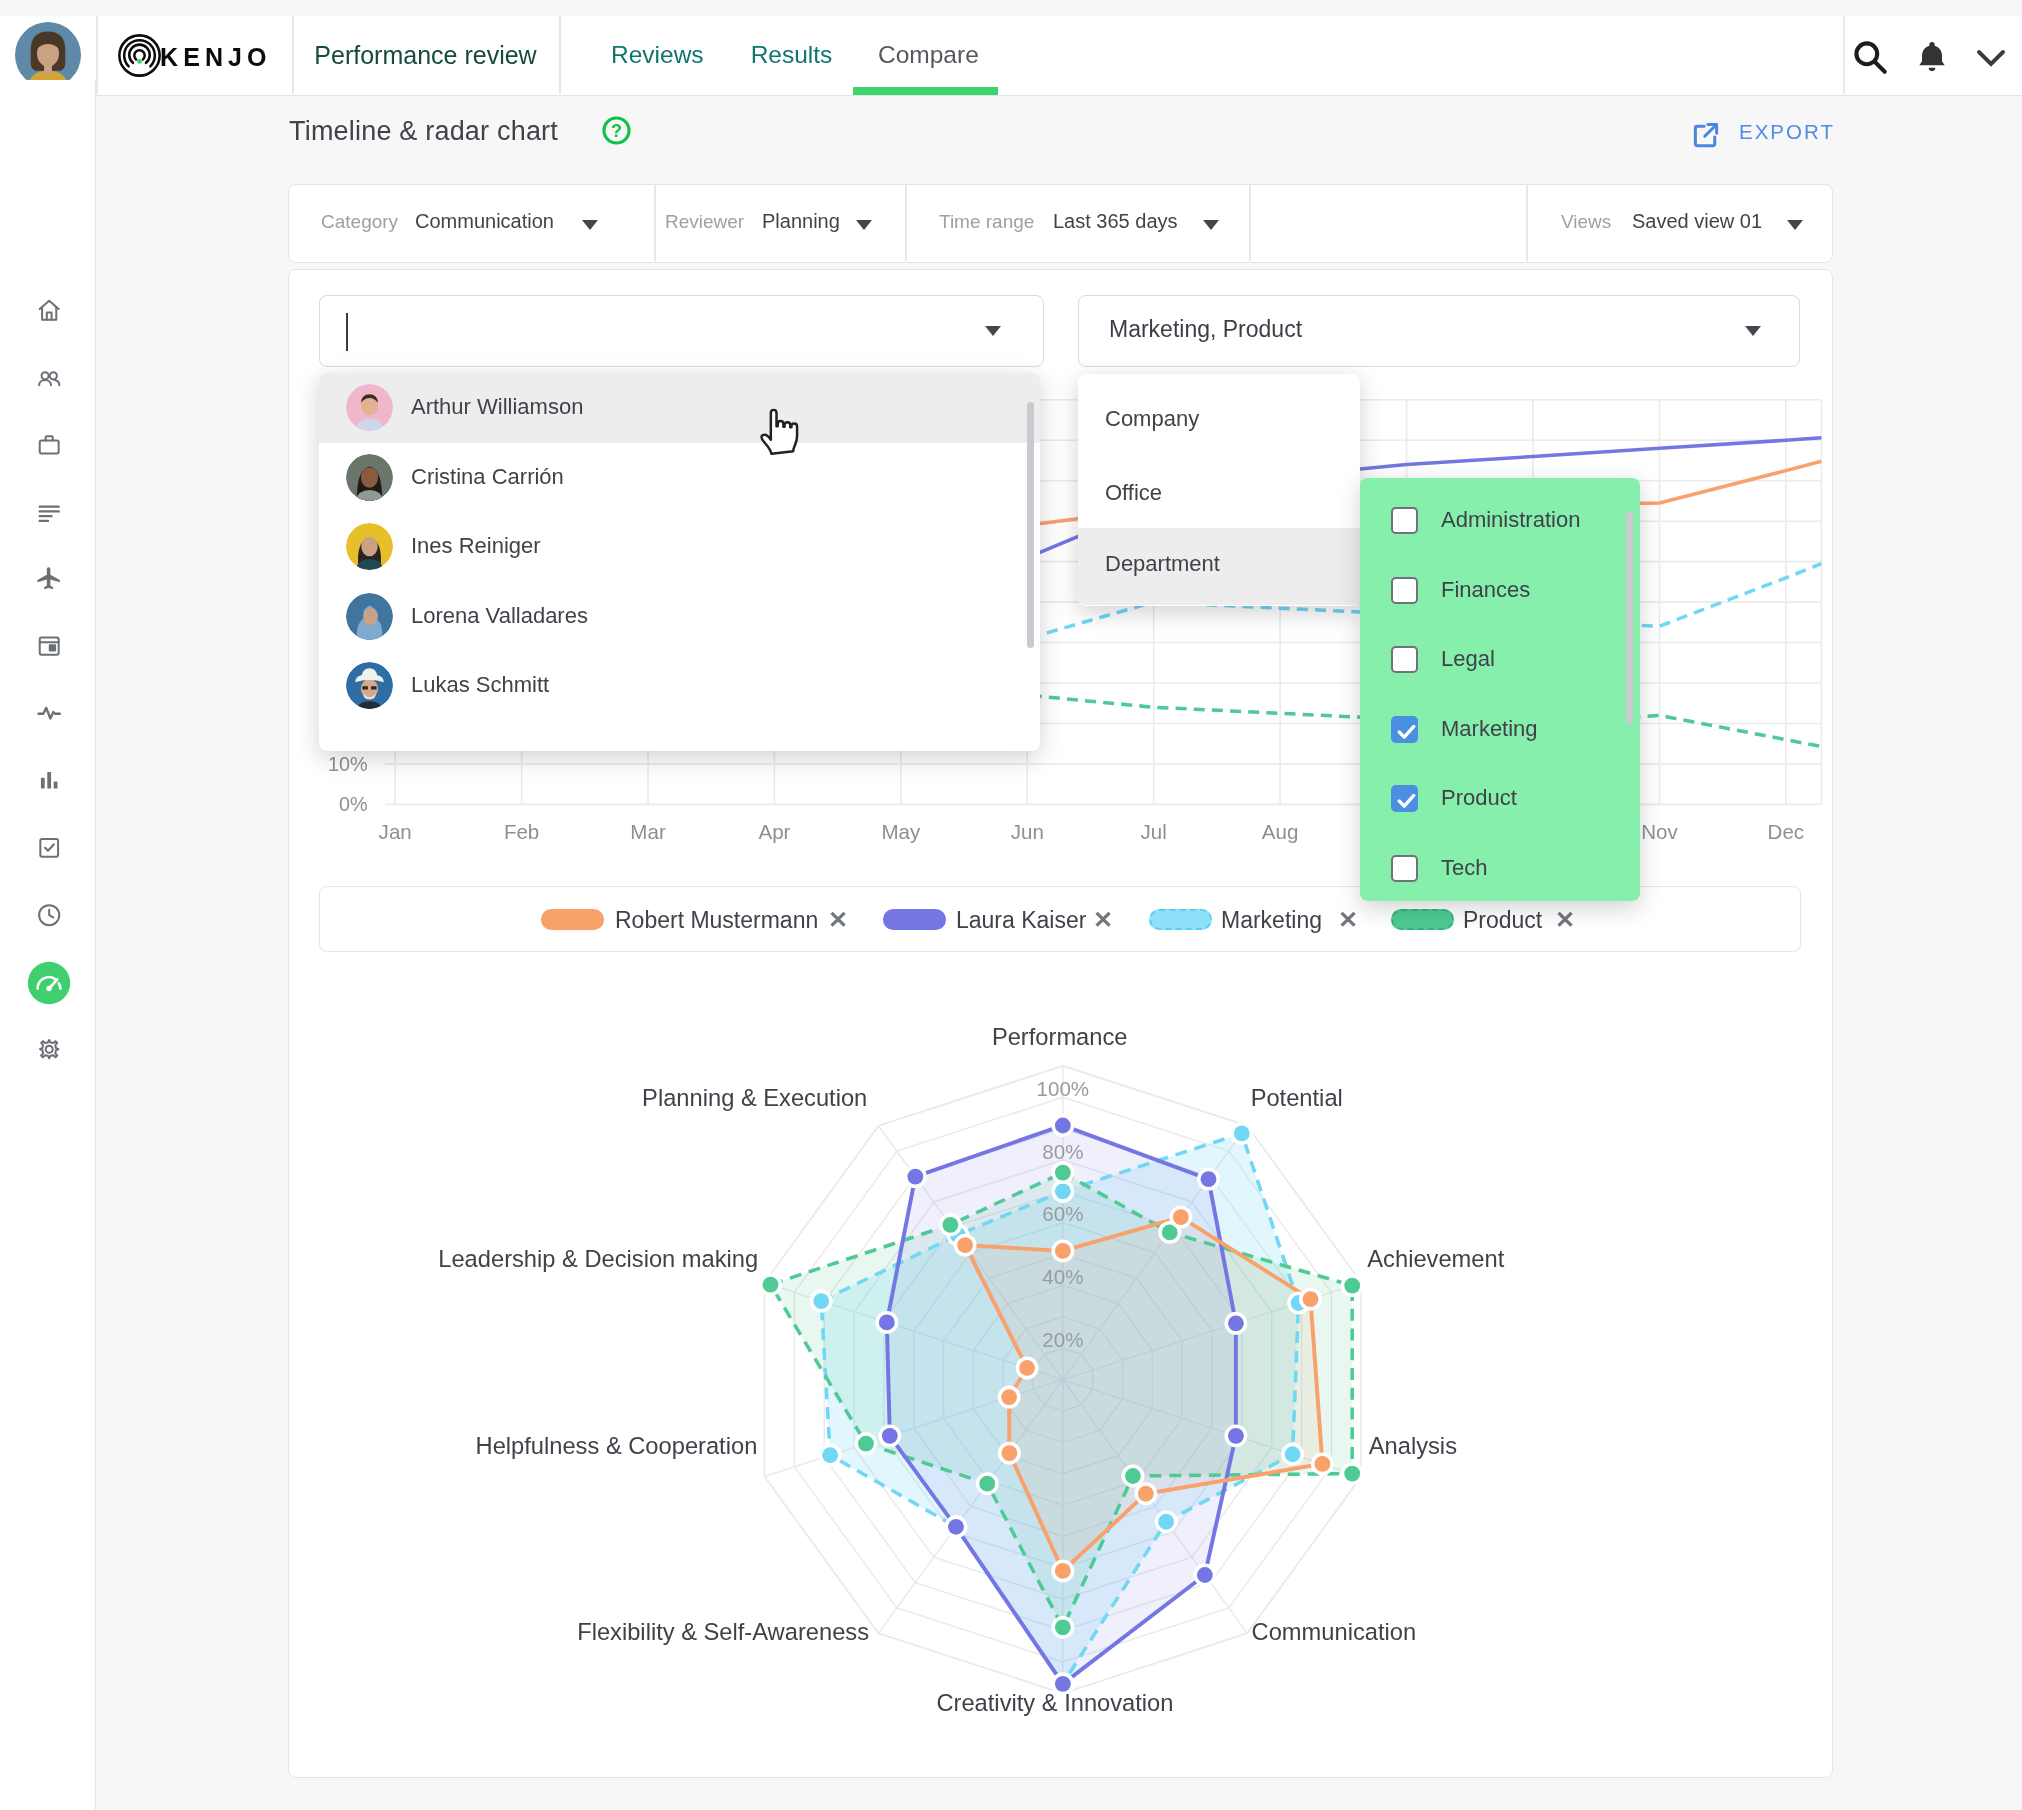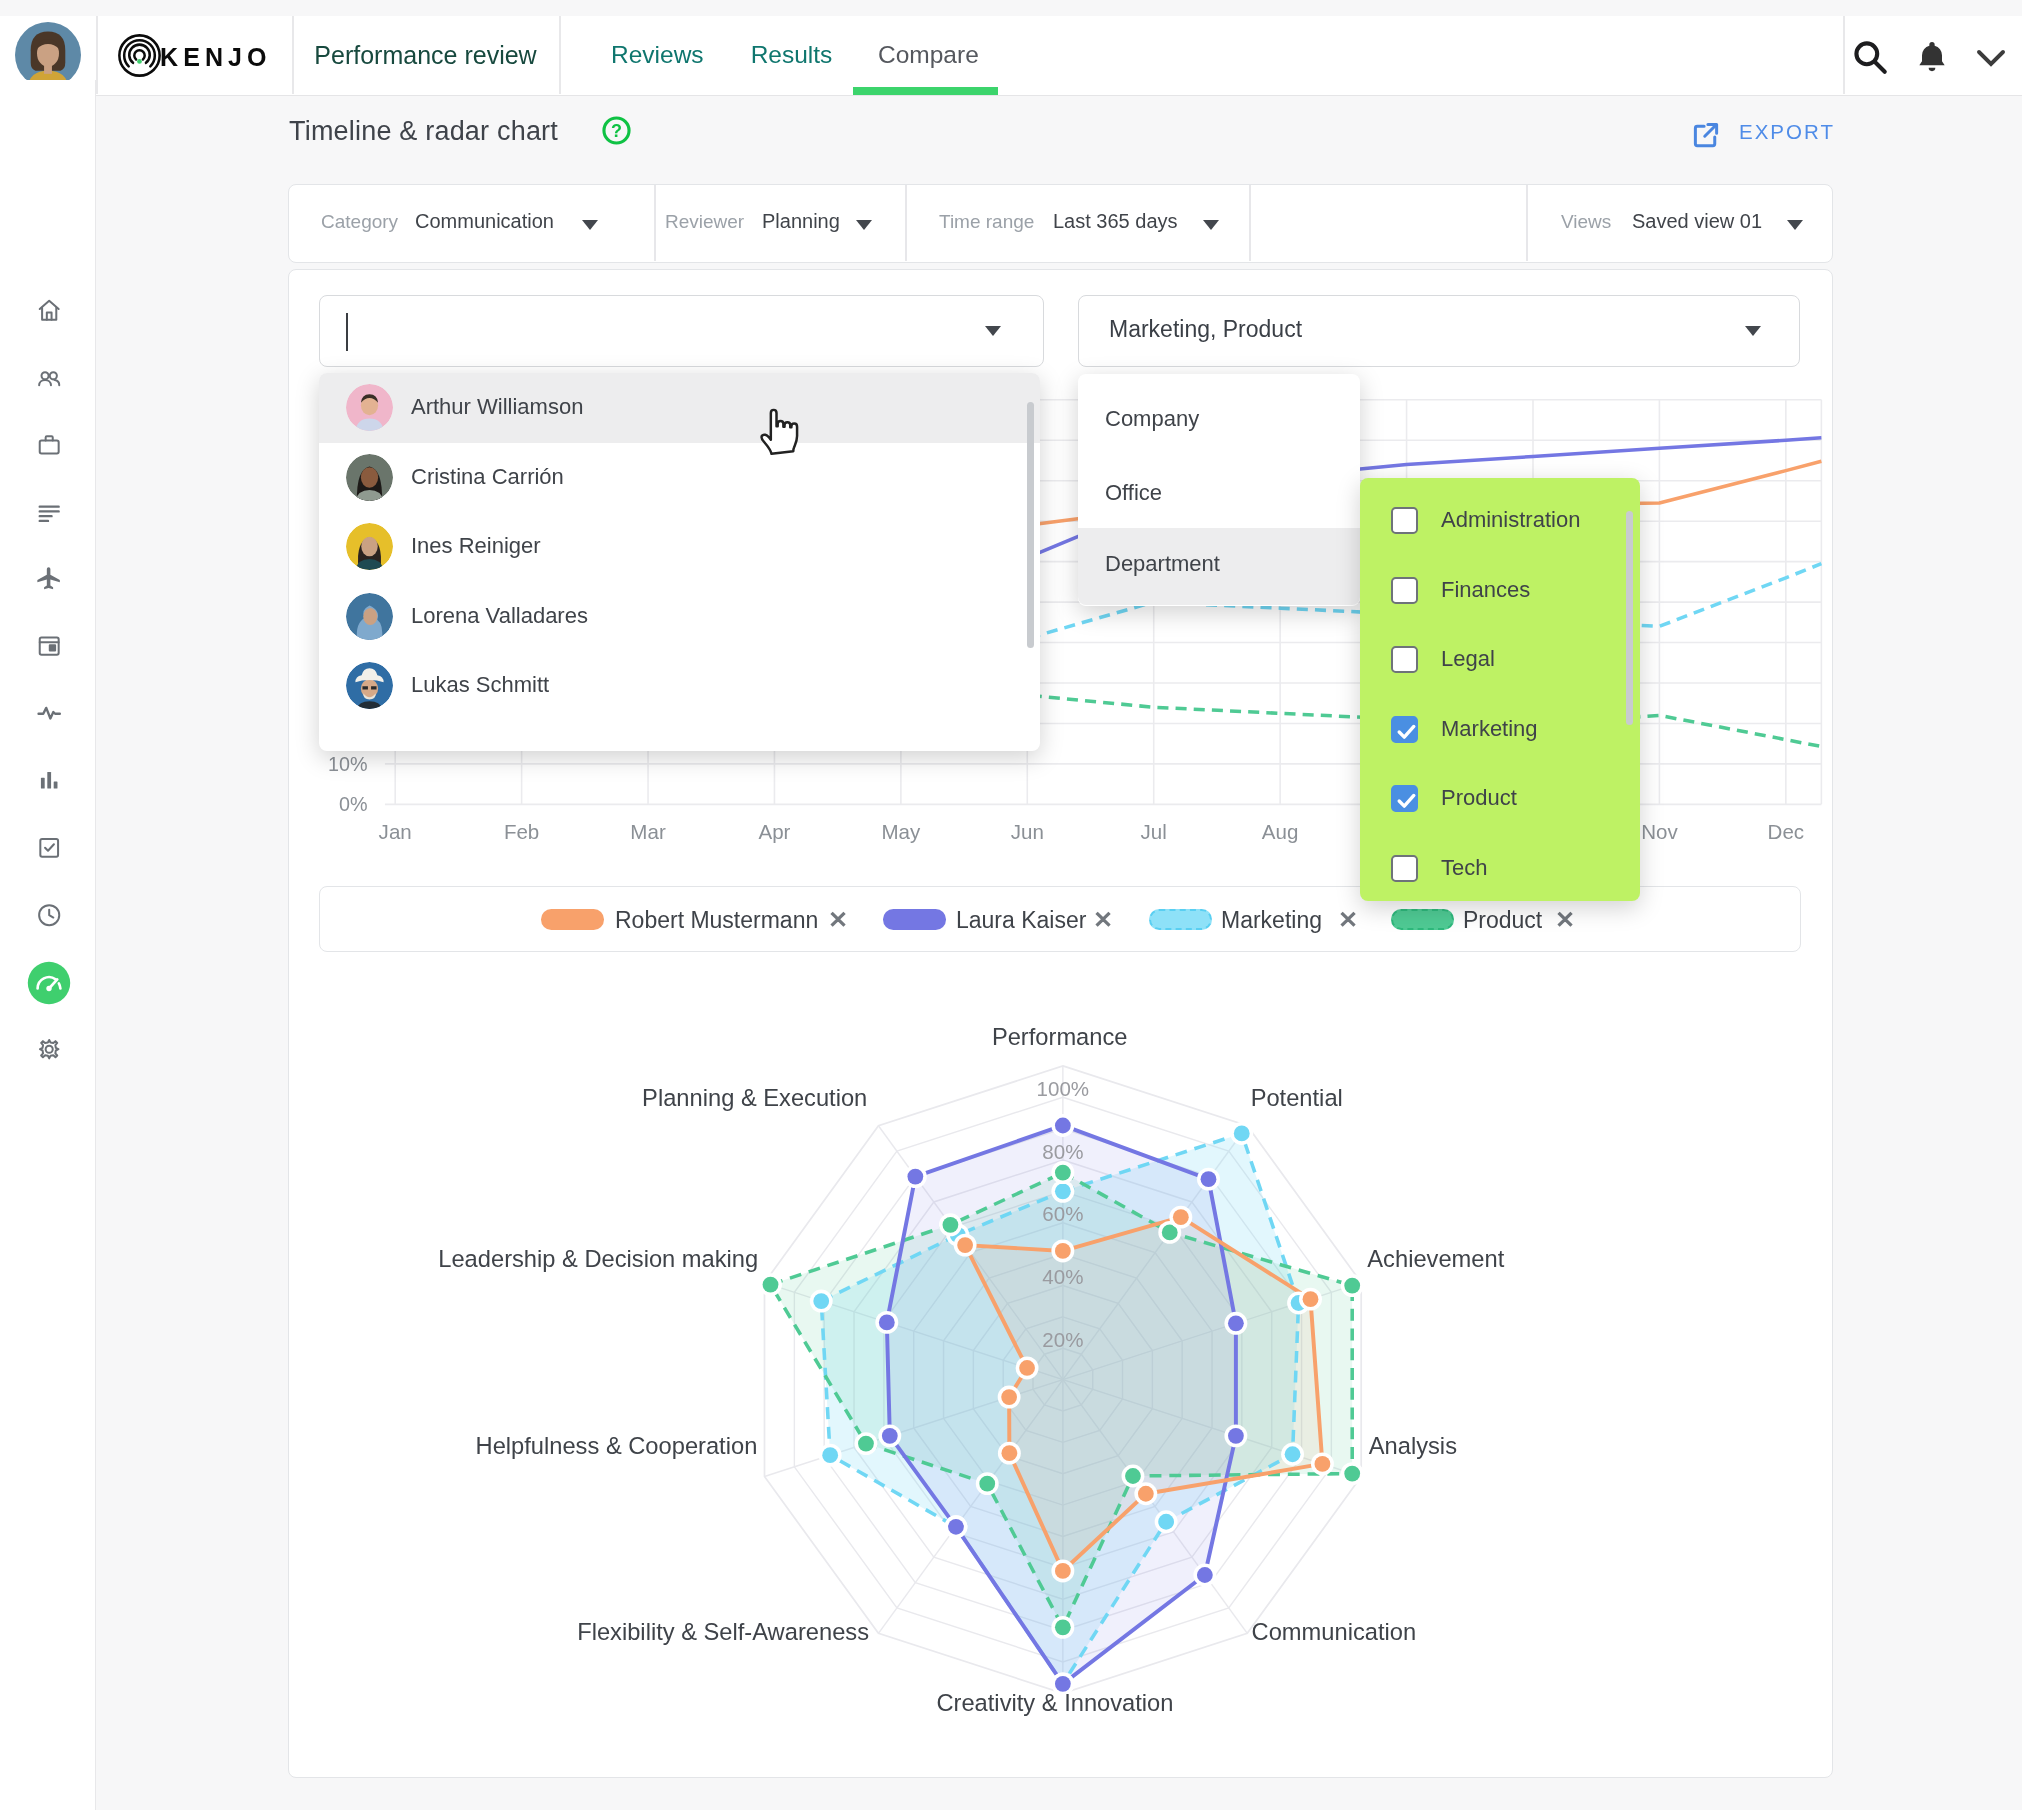--- a/index.html
+++ b/index.html
@@ -29,21 +29,21 @@
 .xmark { position:absolute; top:906px; font-size:24px; color:#72777d; font-weight:bold; }
 #persondd { position:absolute; left:319px; top:373px; width:721px; height:378px; background:#fff; border-radius:8px; box-shadow:0 6.3px 24px rgba(0,0,0,0.18); }
 #persondd .hl { position:absolute; left:0; top:0; width:721px; height:70px; background:#ededee; border-radius:8px 8px 0 0; }
 .prow { position:absolute; left:0; width:721px; height:70px; }
 .pname { position:absolute; left:92px; top:20.5px; font-size:22px; color:#3f4349; }
 .pav { position:absolute; left:27px; top:11px; width:47px; height:47px; border-radius:50%; overflow:hidden; }
 #ddscroll { position:absolute; left:708px; top:29px; width:7.1px; height:246px; background:#c8cbcf; border-radius:4px; }
 #catdd { position:absolute; left:1078px; top:374px; width:282px; height:232px; background:#fff; border-radius:8px; box-shadow:0 6.3px 24px rgba(0,0,0,0.18); }
 #catdd .hl { position:absolute; left:0; top:154px; width:282px; height:77px; background:#ededee; border-radius:0 0 8px 8px; }
 .crow { position:absolute; left:27px; font-size:22px; color:#3f4349; }
-#checkdd { position:absolute; left:1360px; top:478px; width:280px; height:423px; background:#bef264; border-radius:8px; box-shadow:0 6.3px 24px rgba(0,0,0,0.18); }
+#checkdd { position:absolute; left:1360px; top:478px; width:280px; height:423px; background:#86efac; border-radius:8px; box-shadow:0 6.3px 24px rgba(0,0,0,0.18); }
 .ckrow { position:absolute; left:31px; width:27px; height:27px; border:2.4px solid #6e7379; border-radius:4.7px; background:#fff; }
 .ckrow.on { background:#4a8fe2; border-color:#4a8fe2; }
 .cklab { position:absolute; left:81px; font-size:22px; color:#3f4349; }
 #ckscroll { position:absolute; left:266px; top:33px; width:7.1px; height:214px; background:#c8cbcf; border-radius:4px; }
 svg text { font-family:"Liberation Sans", sans-serif; }
 </style>
 </head>
 <body>
 <div id="sideicons" style="position:absolute;left:0;top:80px;width:96px;height:1730px;z-index:5">
     <svg class="icon" style="top:216px" viewBox="0 0 24 24" fill="none" stroke="#6b7076" stroke-width="1.7" stroke-linecap="round" stroke-linejoin="round">

